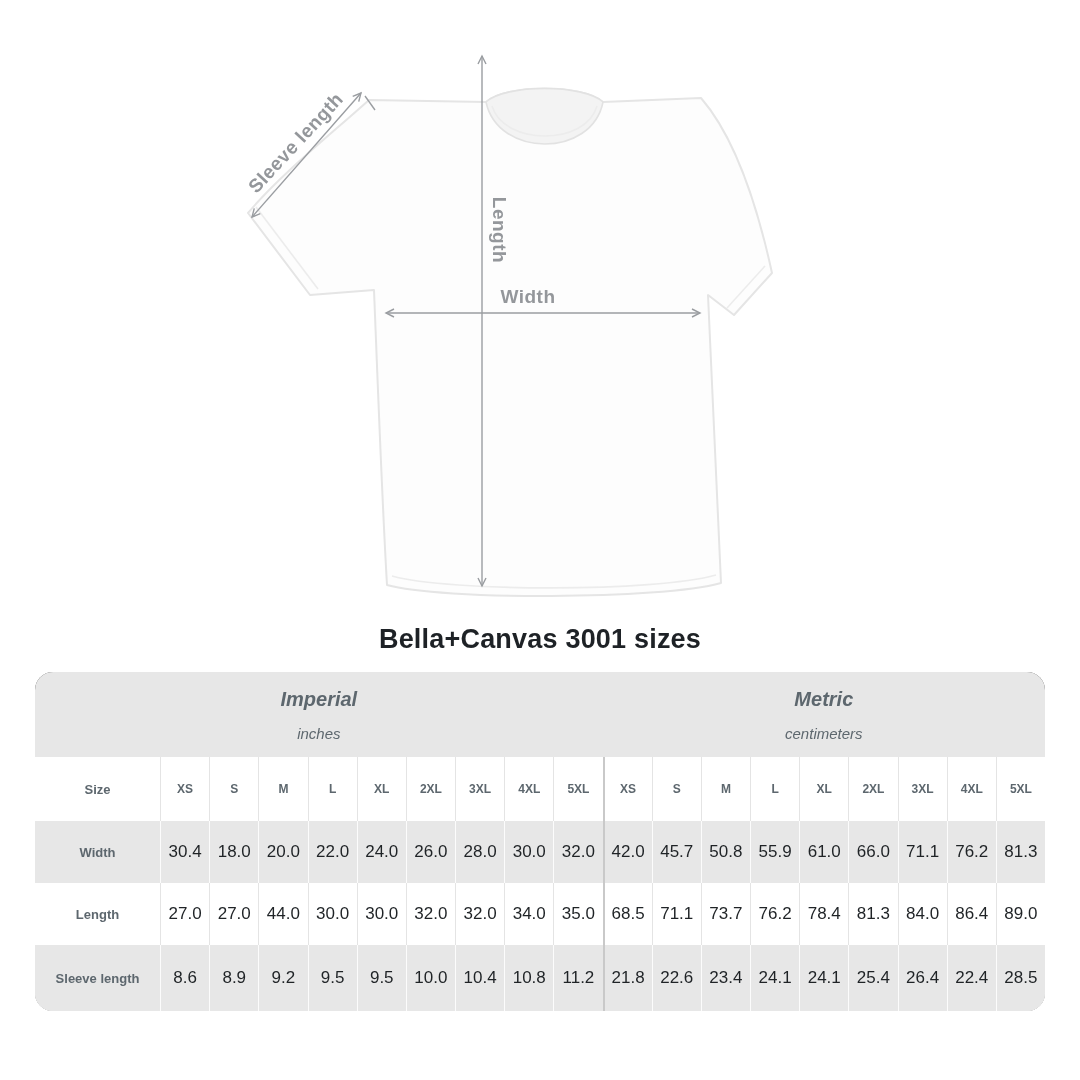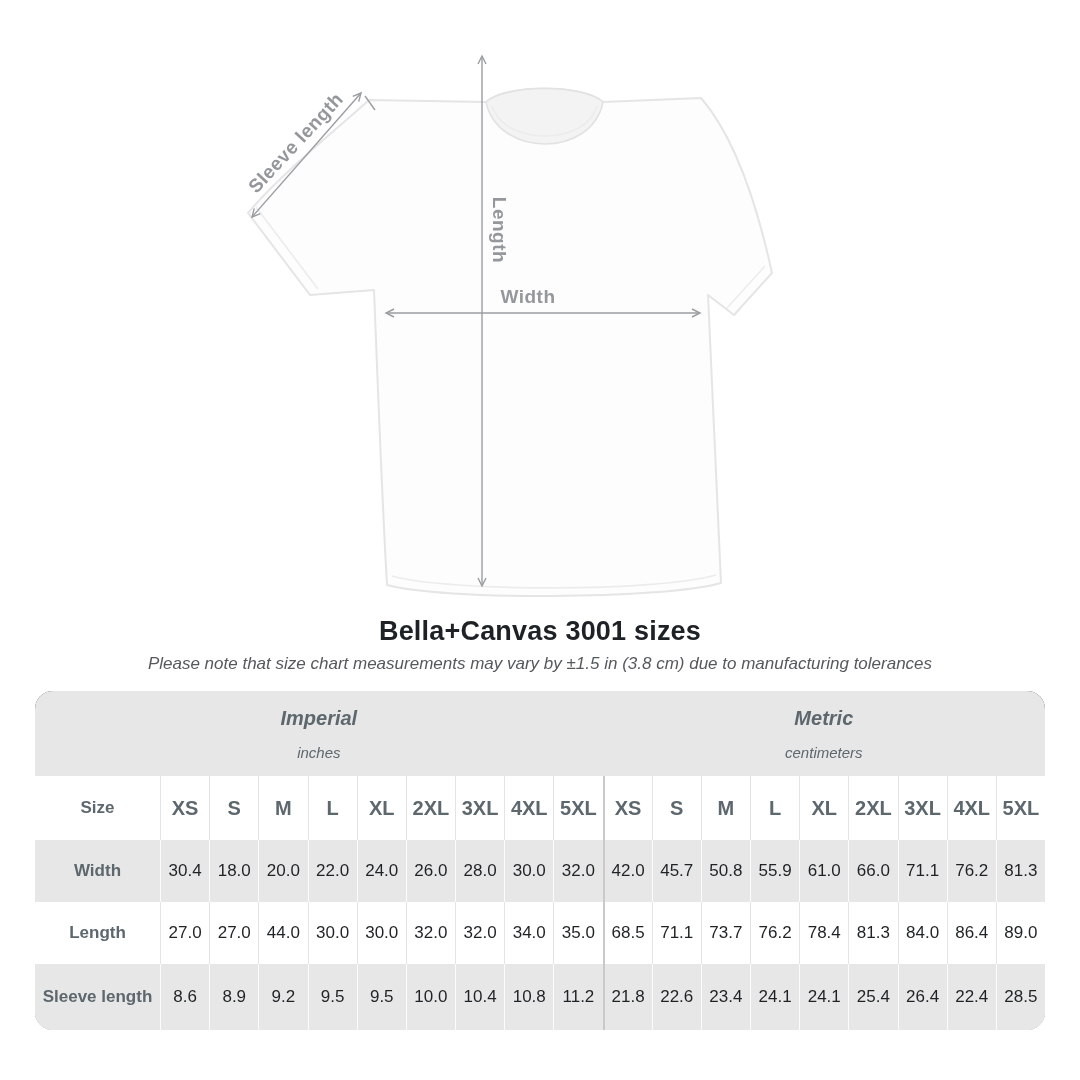--- a/index.html
+++ b/index.html
@@ -15,21 +15,21 @@
   .diagram svg{display:block;}
   .shirt-outline{fill:#fdfdfd;stroke:#e5e5e5;stroke-width:2;stroke-linejoin:round;}
   .collar-opening{fill:#f3f3f3;stroke:#e2e2e2;stroke-width:1.6;}
   .seam{fill:none;stroke:#ececec;stroke-width:1.6;}
   .measure-line{stroke:#9a9da1;stroke-width:1.4;fill:none;}
   .measure-label{
     font-family:"Liberation Sans","DejaVu Sans",sans-serif;
     font-size:19px;font-weight:bold;fill:#94979b;letter-spacing:0.5px;
   }
   
-  .title-block{text-align:center;margin-top:4px;}
+  .title-block{text-align:center;margin-top:12px;}
   .chart-title{
     margin:0;font-size:27px;font-weight:bold;color:#1e2226;letter-spacing:0.2px;
   }
   .chart-subtitle{
     margin:7px 0 0 0;font-size:17px;font-style:italic;color:#55595e;
   }
   
   .size-table{
     width:1010px;margin:17px auto 0 auto;
     border-radius:18px;overflow:hidden;background:#404040;
@@ -45,22 +45,22 @@
     display:grid;
     grid-template-columns:125px repeat(18,1fr);
     background:#ffffff;
   }
   .cell{
     display:flex;align-items:center;justify-content:center;
     height:62px;font-size:17px;color:#1f2326;
     border-left:1px solid #e4e4e4;
   }
   .cell.first{border-left:none;}
-  .cell.head{height:64px;font-size:20px;font-weight:bold;color:#5d676e;}
-  .cell.label-cell{font-size:17px;font-weight:bold;color:#5d676e;}
+  .cell.head{height:64px;font-size:12px;font-weight:bold;color:#5d676e;}
+  .cell.label-cell{font-size:13px;font-weight:bold;color:#5d676e;}
   .cell.shade{background:#e7e7e7;border-left-color:rgba(255,255,255,0.85);}
   .cell.last{height:66px;}
   .cell.metric-start{border-left:2px solid #c9c9c9;}
   .cell.shade.metric-start{border-left-color:#c9c9c9;}
 </style>
 </head>
 <body>
 
 <div class="page">
 
@@ -101,21 +101,20 @@
 
         <text class="measure-label" x="528" y="303" text-anchor="middle">Width</text>
         <text class="measure-label" x="500" y="237" text-anchor="middle" transform="rotate(90 500 230)">Length</text>
         <text class="measure-label" x="296" y="149" text-anchor="middle" transform="rotate(-47 296 143)">Sleeve length</text>
       </g>
     </svg>
   </div>
 
   <div class="title-block">
     <h1 class="chart-title">Bella+Canvas 3001 sizes</h1>
-    <p class="chart-subtitle">Please note that size chart measurements may vary by ±1.5 in (3.8 cm) due to manufacturing tolerances</p>
   </div>
 
   <div class="size-table">
     <div class="band">
       <div class="band-cell">
         <div class="band-title">Imperial</div>
         <div class="band-sub">inches</div>
       </div>
       <div class="band-cell">
         <div class="band-title">Metric</div>

